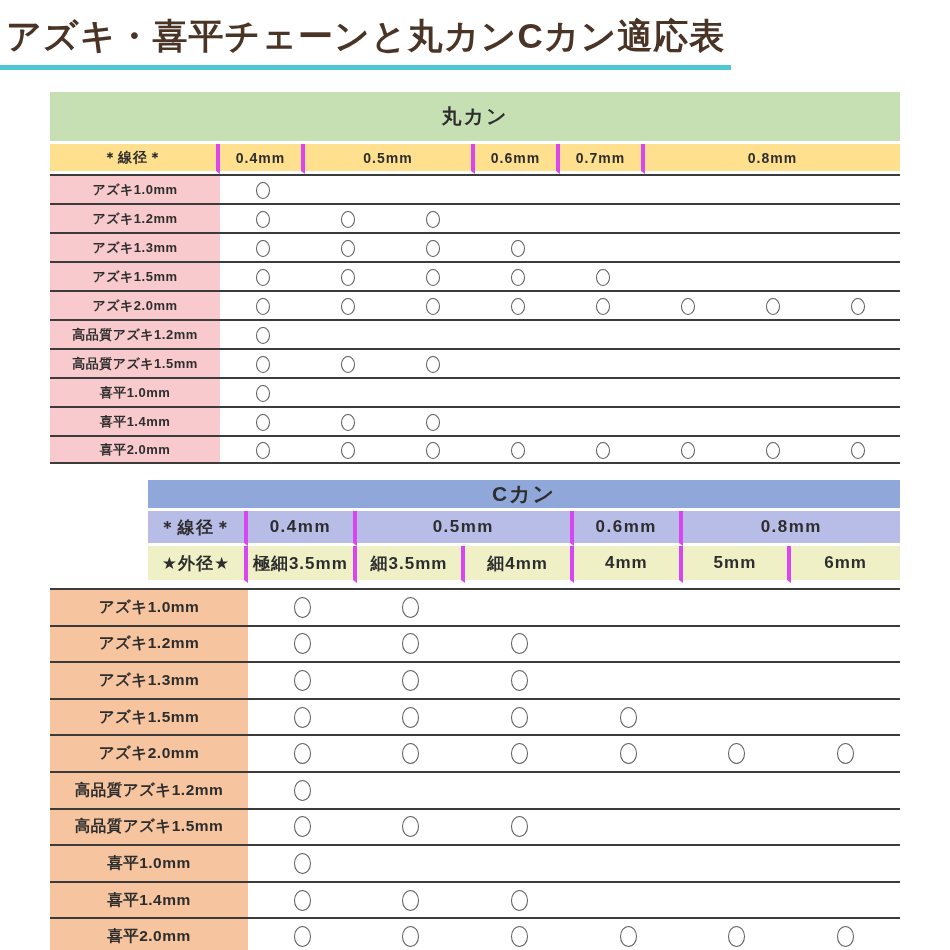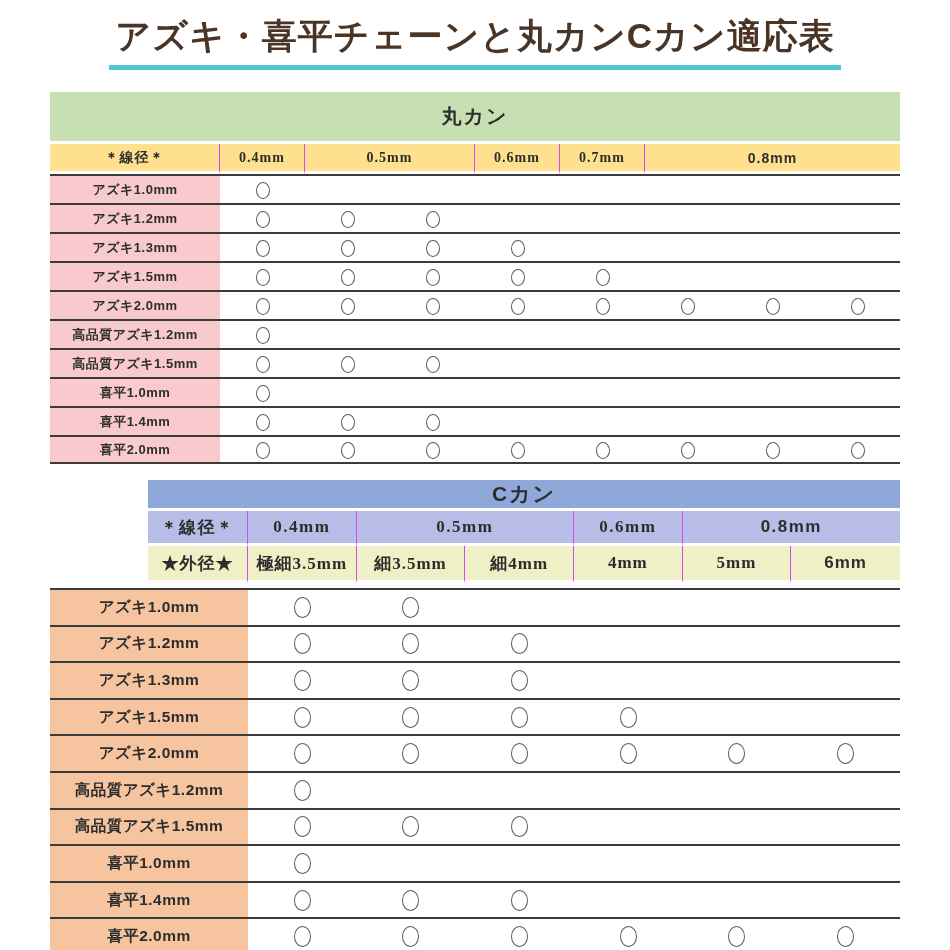--- a/index.html
+++ b/index.html
@@ -4,21 +4,20 @@
 <style>
   html, body { margin: 0; padding: 0; }
   body {
     width: 950px; height: 950px; overflow: hidden; position: relative;
     background: #ffffff;
     font-family: "Liberation Sans", "DejaVu Sans", sans-serif;
     color: var(--text, #2d2d2d);
   }
   .title-wrap {
     position: absolute; top: 14px; left: 0; width: 950px;
-    text-align: center;
   }
   h1.page-title {
     display: inline-block; margin: 0; padding: 0 6px 7px 6px;
     font-size: 35px; font-weight: bold; letter-spacing: 1px;
     color: var(--title-text, #4a3426);
     border-bottom: 5px solid var(--title-underline, #4ec9d1);
     line-height: 1.25;
   }
   table {
     position: absolute; border-collapse: separate; border-spacing: 0;
@@ -46,21 +45,21 @@
   .ck-title  { height: 24px; font-size: 21px; letter-spacing: 2px;
                background: var(--ckan-bg); border-bottom: 3px solid #fff; }
   .ck-senkei { height: 35px; font-size: 17px; letter-spacing: 1.5px;
                background: var(--ckan-senkei-bg); }
   .ck-gaikei { height: 37px; font-size: 17px; letter-spacing: 1px;
                background: var(--ckan-gaikei-bg); }
   .ck-cell   { height: 36.6px; }
   .ck-label  { height: 36.6px; font-size: 15.5px; letter-spacing: 0.5px;
                background: var(--ckan-row-bg); }
   
-  .sep-r { border-right: 1px solid #d946ef; font-family: Liberation Serif, serif; }
+  .sep-r { border-right: 4px solid #d946ef; }
   .sep-b { border-bottom: 3px solid #fff; }
   
   .line-t { border-top: 2.5px solid var(--grid-line, #3b3b3b); }
   .line-b { border-bottom: 2.5px solid var(--grid-line, #3b3b3b); }
   
   .circ {
     display: inline-block; border-radius: 50%; background: transparent;
     border: 1.6px solid var(--circle, #5a5a5a); vertical-align: middle;
     box-sizing: border-box;
   }

